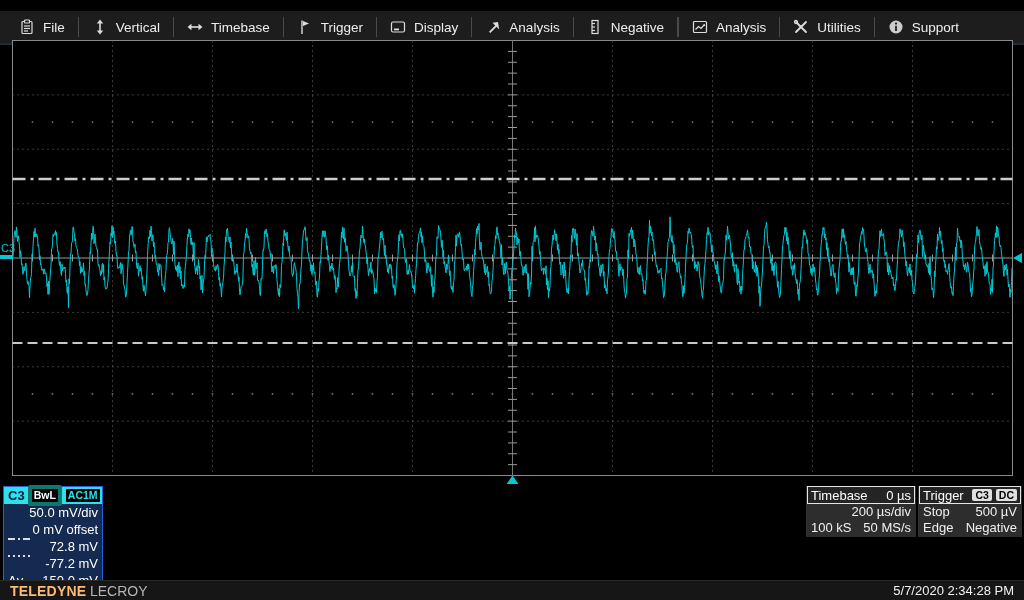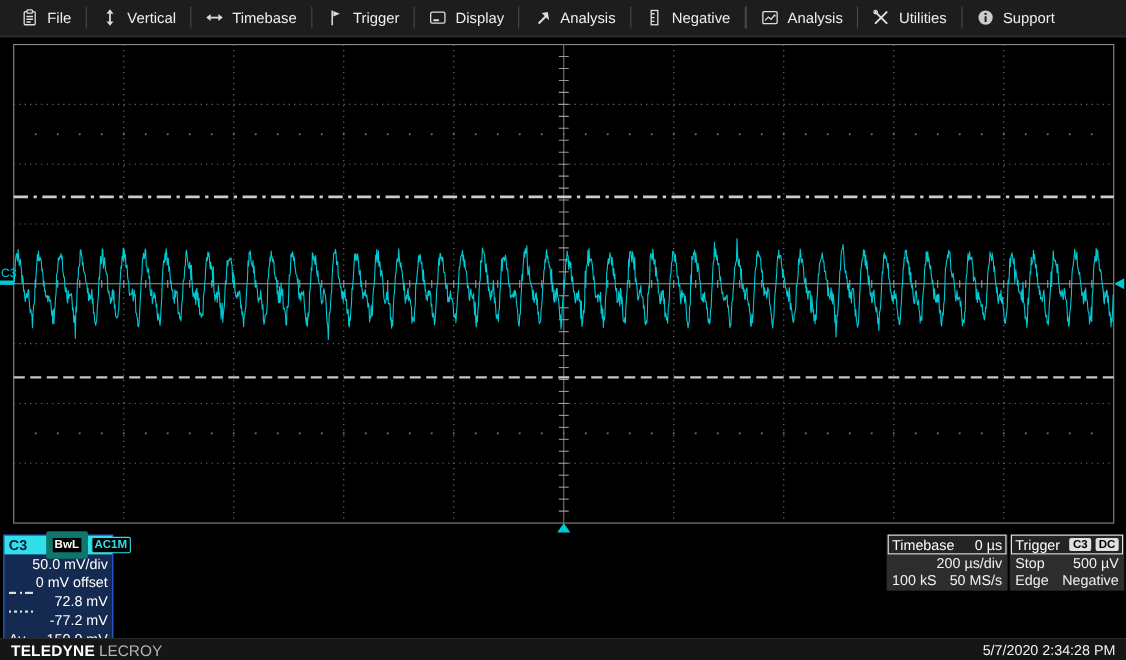--- a/index.html
+++ b/index.html
@@ -1,41 +1,41 @@
 <!DOCTYPE html>
 <html><head>
 <meta charset="utf-8">
 <style>
   html,body{margin:0;padding:0;background:#000;}
   body{width:1024px;height:600px;position:relative;overflow:hidden;
        font-family:"Liberation Sans",sans-serif;color:#e8e8e8;
        -webkit-font-smoothing:antialiased;}
 
   
-  .menubar{position:absolute;left:0;top:0;width:1024px;height:34px;
+  .menubar{position:absolute;left:0;top:11px;width:1024px;height:34px;
            background:#1d1d1d;border-bottom:2px solid #222c36;
            display:flex;align-items:center;padding-left:6px;box-sizing:border-box;}
   .menu-item{display:flex;align-items:center;gap:8px;padding:0 13px;height:100%;
              font-size:13.5px;color:#eee;cursor:default;white-space:nowrap;}
   .menu-item svg{width:16px;height:16px;flex:0 0 auto;}
   .msep{width:1px;height:20px;background:#4a4a4a;flex:0 0 auto;}
 
   
   #plot{position:absolute;left:0;top:36px;}
 
   
   .chbox{position:absolute;left:3px;top:486px;width:100px;
          border:1px solid #2b5fd9;background:#152a50;font-size:13px;
          box-sizing:border-box;}
   .chbox-header{height:17px;background:#2fdfe9;color:#0a1c3a;font-weight:bold;
                 display:flex;align-items:center;padding:0 2px 0 4px;gap:3px;}
   .chbox-header .chname{flex:1;}
   .badge{font-size:10.5px;font-weight:bold;background:#000;border-radius:2px;
          padding:0 2px;line-height:13px;}
-  .badge.bwl{color:#fff;border:6px solid #0f766e;margin-left:14px;}
+  .badge.bwl{color:#fff;border:4px solid #0f766e;}
   .badge.ac1m{color:#2fdfe9;border:1px solid #2fdfe9;}
   .chrow{height:17px;line-height:17px;display:flex;align-items:flex-start;
          padding:0 4px;color:#fff;justify-content:flex-end;gap:6px;}
   .chrow .lbl{margin-right:auto;}
   .ls{display:inline-block;width:24px;height:2px;margin-right:auto;}
   .ls.dashdot{background:repeating-linear-gradient(90deg,#ddd 0 7px,transparent 7px 10px,#ddd 10px 12px,transparent 12px 15px);}
   .ls.dotted{background:repeating-linear-gradient(90deg,#ddd 0 2px,transparent 2px 5px);}
 
   .infobox{position:absolute;top:486px;background:#2d2d2d;font-size:13px;
            box-sizing:border-box;padding:0 1px;}
@@ -48,21 +48,21 @@
   #trigger-box{left:918px;width:104px;height:51px;}
   .hbadge{background:#e0e0e0;color:#000;font-size:10.5px;font-weight:bold;
           border-radius:2px;padding:0 3px;line-height:12px;}
   .hdr .title{margin-right:auto;}
 
   
   .footer{position:absolute;left:0;top:580px;width:1024px;height:20px;
           background:#161616;border-top:1px solid #2a2a2a;display:flex;
           align-items:center;justify-content:space-between;
           padding:0 10px;box-sizing:border-box;font-size:13px;}
-  .brand b{color:#ffffff;font-size:14px;letter-spacing:.2px;margin-top:40px;}
+  .brand b{color:#fdba74;font-size:14px;letter-spacing:.2px;margin-top:40px;}
   .brand span{color:#b5b5b5;font-size:14px;}
   .stamp{color:#f0f0f0;}
 </style>
 </head>
 <body>
 
 <div class="menubar">
   <div class="menu-item">
     <svg viewBox="0 0 16 16" fill="none" stroke="#ddd" stroke-width="1.2">
       <rect x="3" y="2.5" width="10" height="12" rx="1"></rect>

